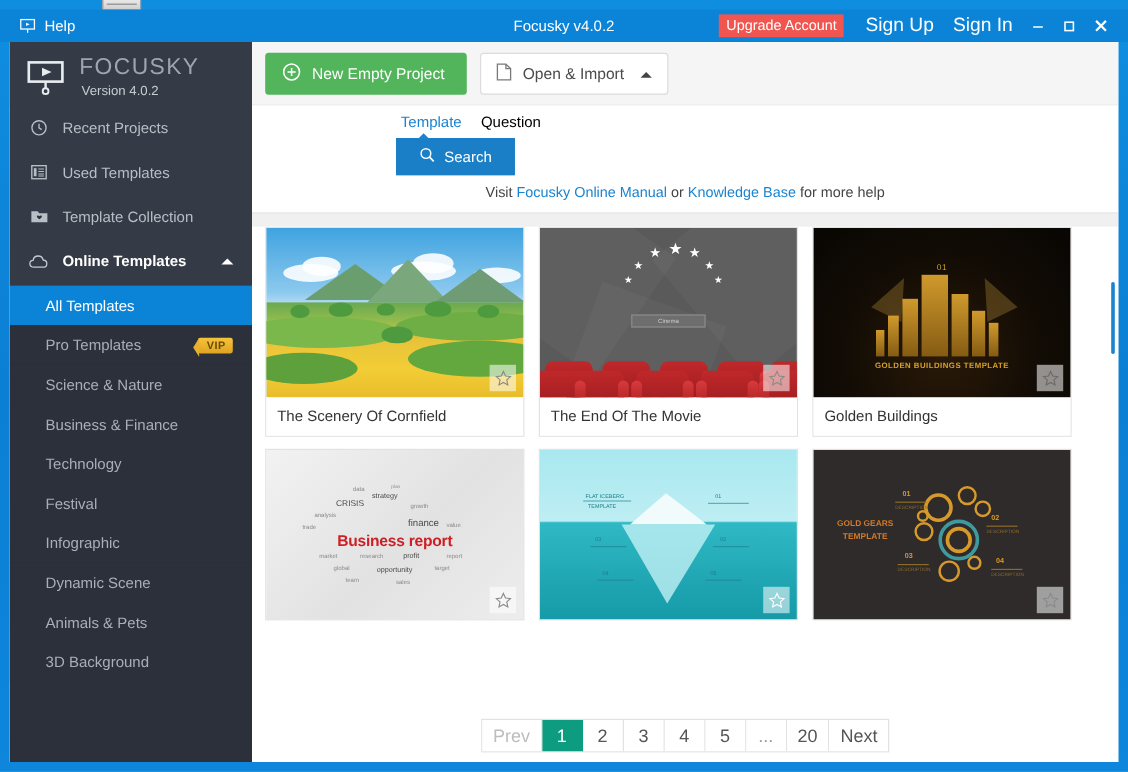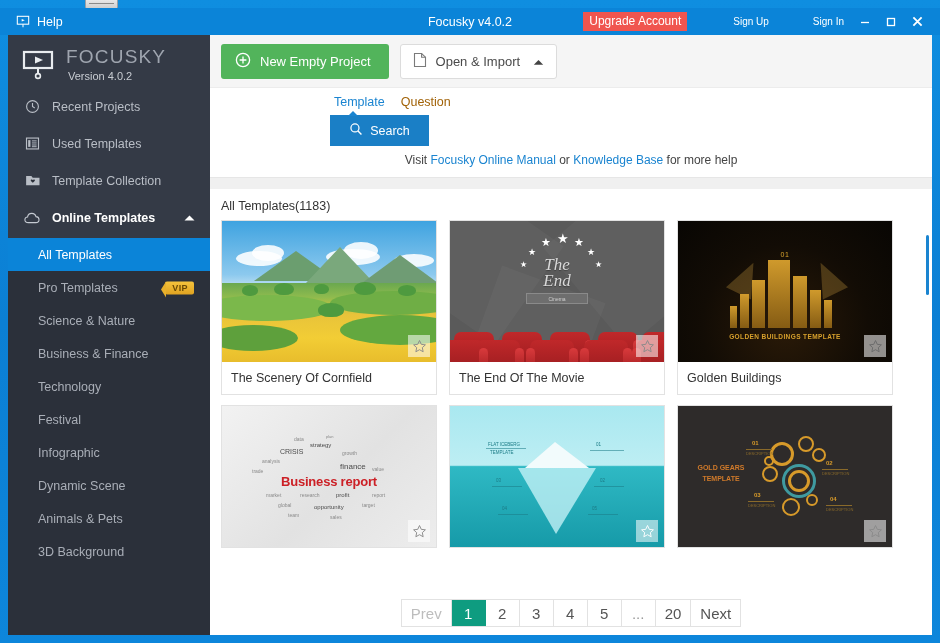--- a/index.html
+++ b/index.html
@@ -54,23 +54,22 @@
   #titlebar-right {
     margin-left: auto; display: flex; align-items: center;
     height: 100%; padding-right: 10px; gap: 0px;
   }
   #upgrade-account {
     background: #f0554f; color: #ffffff;
     font-size: 12px; padding: 2px 6px 3px 6px;
     line-height: 14px; cursor: pointer; margin-right: 10px;
   }
   .tb-link {
-    font-size: 10px; color: #ffffff; cursor: pointer;
+    font-size: 16px; color: #ffffff; cursor: pointer;
     padding: 0 8px;
-    margin-left: 28px;
   }
   .win-btn {
     width: 26px; height: 27px; display: flex;
     align-items: center; justify-content: center;
     cursor: pointer; color: #ffffff;
   }
   .win-btn svg { display:block; }
 
   
   #client {
@@ -176,21 +175,21 @@
     background: #ffffff;
     display: flex; flex-direction: column; align-items: center;
     padding-top: 7px;
   }
   #search-tabs {
     display: flex; gap: 16px; font-size: 12.5px;
     position: relative; margin-bottom: 6px;
     padding-left: 4px;
     width: 482px;
   }
-  .search-tab { cursor: pointer; color: #a16207; position: relative; }
+  .search-tab { cursor: pointer; color: #000000; position: relative; }
   .search-tab.active { color: #1a84d0; }
   .search-tab.active::after {
     content:""; position:absolute; left: 14px; bottom: -7px;
     width: 0; height: 0;
     border-left: 5px solid transparent; border-right: 5px solid transparent;
     border-bottom: 5px solid #1a84d0;
   }
   #search-row { display: flex; width: 482px; height: 31px; }
   #search-input {
     flex: 1; border: 1px solid #1a7fc6; border-right: none;
@@ -571,21 +570,20 @@
             </span>
             <span>Search</span>
           </button>
         </div>
         <div id="help-line"><span>Visit </span><a>Focusky Online Manual</a><span> or </span><a>Knowledge Base</a><span> for more help</span></div>
       </div>
 
       <div id="band"></div>
 
       <div id="templates-region">
-        <div id="templates-header">All Templates(1183)</div>
 
         <div id="grid">
 
           <div class="card">
             <div class="thumb t-corn">
               <div class="cloud" style="left:14px;  top:30px; width:46px; height:15px;"></div>
               <div class="cloud" style="left:30px;  top:24px; width:32px; height:16px;"></div>
               <div class="cloud" style="left:104px; top:28px; width:54px; height:16px;"></div>
               <div class="cloud" style="left:122px; top:21px; width:34px; height:17px;"></div>
               <div class="cloud" style="left:172px; top:33px; width:40px; height:13px;"></div>
@@ -617,24 +615,20 @@
               <div class="facet" style="left:-30px; top:-20px; width:120px; height:120px;"></div>
               <div class="facet" style="left:120px; top:-30px; width:130px; height:130px; transform:rotate(-40deg);"></div>
               <div class="facet" style="left:30px;  top:60px;  width:110px; height:110px; transform:rotate(20deg);"></div>
               <div class="star" style="left:91px;  top:16px; font-size:11px;">★</div>
               <div class="star" style="left:107px; top:13px; font-size:13px;">★</div>
               <div class="star" style="left:124px; top:16px; font-size:11px;">★</div>
               <div class="star" style="left:78px;  top:26px; font-size:9px;">★</div>
               <div class="star" style="left:137px; top:26px; font-size:9px;">★</div>
               <div class="star" style="left:70px;  top:39px; font-size:8px;">★</div>
               <div class="star" style="left:145px; top:39px; font-size:8px;">★</div>
-              <div class="theend">
-                <span>The</span><br>
-                <span>End</span>
-              </div>
               <div class="ribbon">Cinema</div>
               <div class="seats">
                 <div class="seat" style="left:4px;"></div>
                 <div class="seat" style="left:52px;"></div>
                 <div class="seat" style="left:100px;"></div>
                 <div class="seat" style="left:148px;"></div>
                 <div class="seat" style="left:192px;"></div>
                 <div class="seat" style="left:26px;  bottom:-8px; width:44px;"></div>
                 <div class="seat" style="left:80px;  bottom:-8px; width:44px;"></div>
                 <div class="seat" style="left:134px; bottom:-8px; width:44px;"></div>

